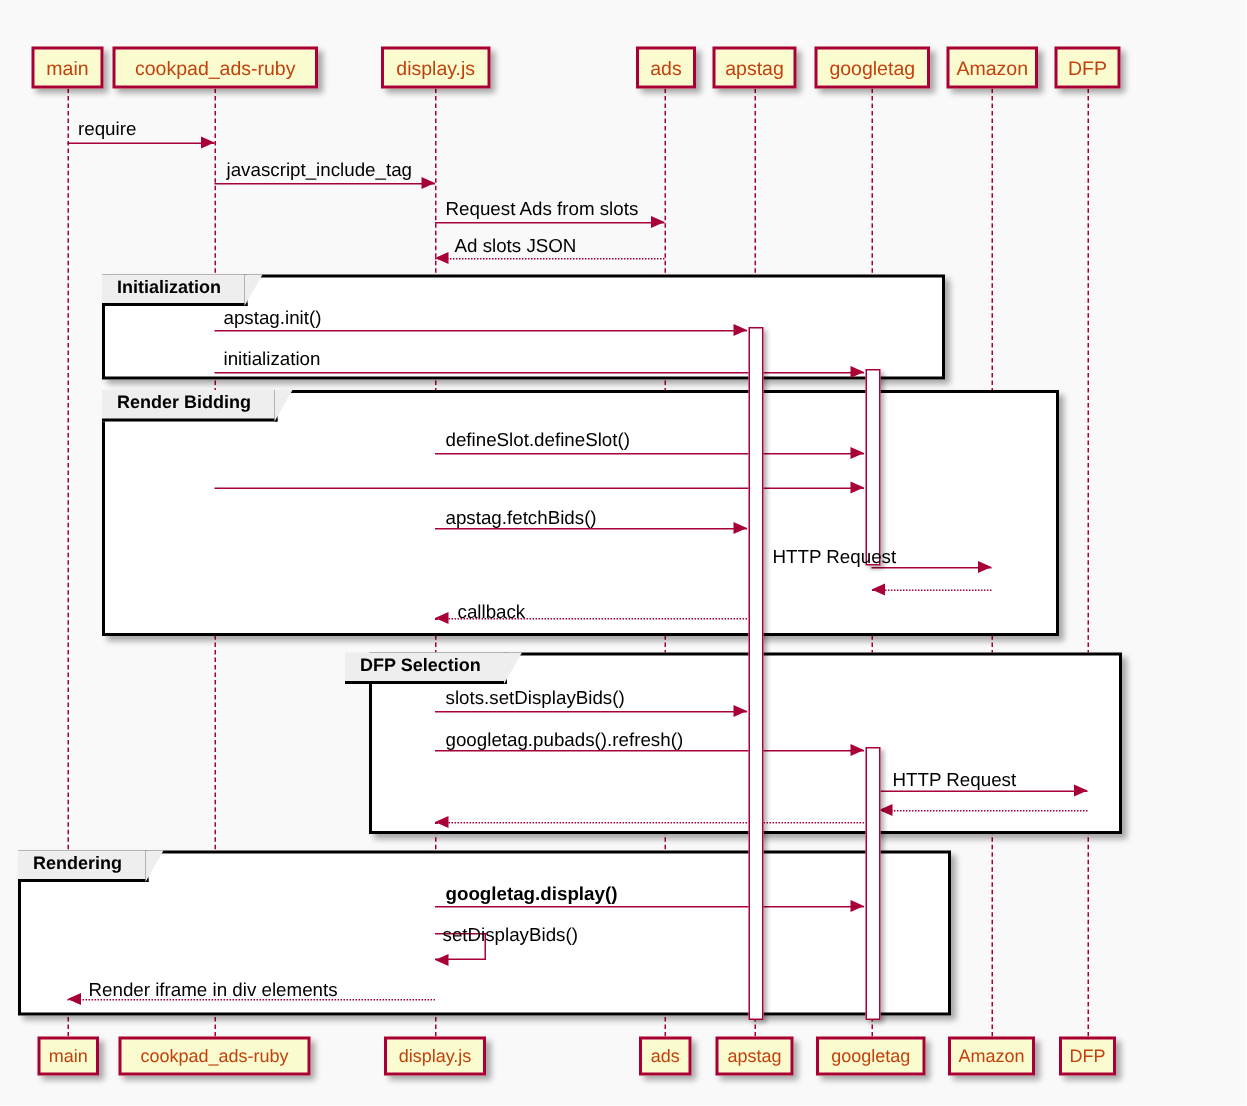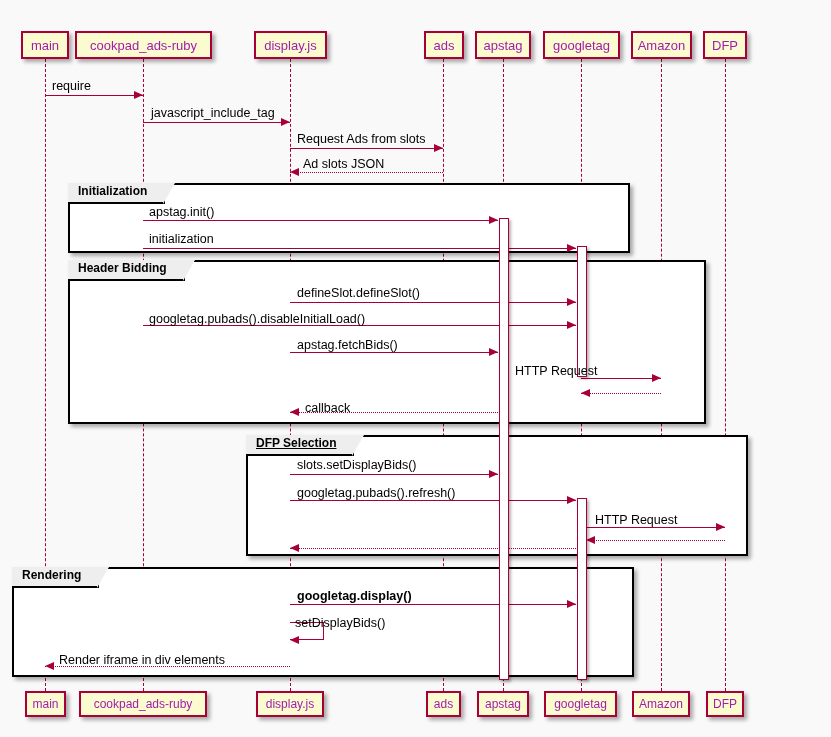--- a/index.html
+++ b/index.html
@@ -15,21 +15,21 @@
     font-family: "Liberation Sans", sans-serif;
     overflow: hidden;
   }
 
   
   .participant {
     position: absolute;
     box-sizing: border-box;
     background: #fbfbd0;
     border: 2px solid #a80036;
-    color: #a21caf;
+    color: #c2410c;
     font-size: 13px;
     line-height: 1;
     text-align: center;
     white-space: nowrap;
     display: flex;
     align-items: center;
     justify-content: center;
     box-shadow: 3px 3px 4px rgba(0,0,0,0.33);
     z-index: 40;
   }
@@ -140,23 +140,23 @@
     <div class="lifeline" style="left: 143px; top: 59px; height: 632px;"></div>
     <div class="lifeline" style="left: 290px; top: 59px; height: 632px;"></div>
     <div class="lifeline" style="left: 443px; top: 59px; height: 632px;"></div>
     <div class="lifeline" style="left: 503px; top: 59px; height: 632px;"></div>
     <div class="lifeline" style="left: 581px; top: 59px; height: 632px;"></div>
     <div class="lifeline" style="left: 661px; top: 59px; height: 632px;"></div>
     <div class="lifeline" style="left: 725px; top: 59px; height: 632px;"></div>
     <div class="group" style="left: 68px; top: 183px; width: 562px; height: 70px;"></div>
     <div class="group-label" style="left: 68px; top: 183px; height: 21px;">Initialization</div>
     <div class="group" style="left: 68px; top: 260px; width: 638px; height: 164px;"></div>
-    <div class="group-label" style="left: 68px; top: 260px; height: 21px;">Header Bidding</div>
+    <div class="group-label" style="left: 68px; top: 260px; height: 21px;">Render Bidding</div>
     <div class="group" style="left: 246px; top: 435px; width: 502px; height: 121px;"></div>
-    <div class="group-label" style="left: 246px; top: 435px; height: 21px; text-decoration: underline;">DFP Selection</div>
+    <div class="group-label" style="left: 230px; top: 435px; height: 21px;">DFP Selection</div>
     <div class="group" style="left: 12px; top: 567px; width: 622px; height: 110px;"></div>
     <div class="group-label" style="left: 12px; top: 567px; height: 21px;">Rendering</div>
     <div class="activation" style="left: 499px; top: 218px; height: 462px;"></div>
     <div class="activation" style="left: 577px; top: 246px; height: 131px;"></div>
     <div class="activation" style="left: 577px; top: 498px; height: 182px;"></div>
     <div class="msg-line" style="left: 45px; top: 95px; width: 98px;"></div>
     <div class="arrow-r" style="left: 134px; top: 91px;"></div>
     <div class="msg-label" style="left: 52px; top: 80px;">require</div>
     <div class="msg-line" style="left: 143px; top: 122px; width: 147px;"></div>
     <div class="arrow-r" style="left: 281px; top: 118px;"></div>
@@ -171,21 +171,20 @@
     <div class="arrow-r" style="left: 489px; top: 216px;"></div>
     <div class="msg-label" style="left: 149px; top: 206px;">apstag.init()</div>
     <div class="msg-line" style="left: 143px; top: 248px; width: 433px;"></div>
     <div class="arrow-r" style="left: 567px; top: 244px;"></div>
     <div class="msg-label" style="left: 149px; top: 233px;">initialization</div>
     <div class="msg-line" style="left: 290px; top: 302px; width: 286px;"></div>
     <div class="arrow-r" style="left: 567px; top: 298px;"></div>
     <div class="msg-label" style="left: 297px; top: 287px;">defineSlot.defineSlot()</div>
     <div class="msg-line" style="left: 143px; top: 325px; width: 433px;"></div>
     <div class="arrow-r" style="left: 567px; top: 321px;"></div>
-    <div class="msg-label" style="left: 149px; top: 313px;">googletag.pubads().disableInitialLoad()</div>
     <div class="msg-line" style="left: 290px; top: 352px; width: 208px;"></div>
     <div class="arrow-r" style="left: 489px; top: 348px;"></div>
     <div class="msg-label" style="left: 297px; top: 339px; text-align: right;">apstag.fetchBids()</div>
     <div class="msg-line" style="left: 581px; top: 378px; width: 80px;"></div>
     <div class="arrow-r" style="left: 652px; top: 374px;"></div>
     <div class="msg-label" style="left: 515px; top: 365px;">HTTP Request</div>
     <div class="msg-line dotted" style="left: 581px; top: 393px; width: 80px;"></div>
     <div class="arrow-l" style="left: 581px; top: 389px;"></div>
     <div class="msg-line dotted" style="left: 290px; top: 412px; width: 208px;"></div>
     <div class="arrow-l" style="left: 290px; top: 408px;"></div>

